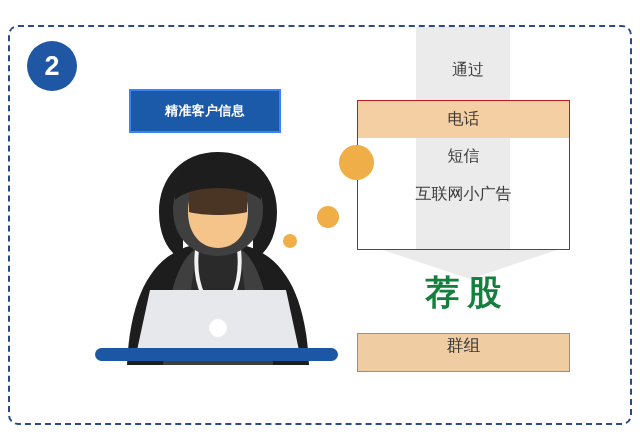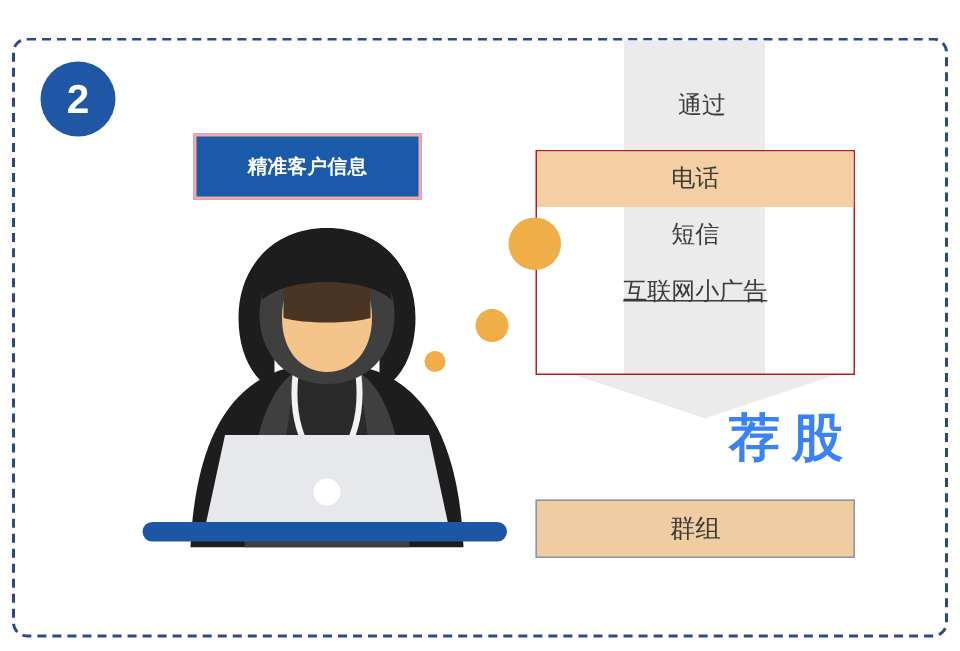--- a/index.html
+++ b/index.html
@@ -48,21 +48,21 @@
 
   
   #info-label {
     position: absolute;
     left: 129px;
     top: 89px;
     width: 152px;
     height: 44px;
     box-sizing: border-box;
     background: #1b5aa8;
-    border: 2px solid #fca5a5;
+    border: 2px solid #3b82f6;
     color: #ffffff;
     display: flex;
     flex-direction: column;
     align-items: center;
     justify-content: center;
     font-size: 13px;
     font-weight: bold;
     line-height: 1.45;
     letter-spacing: 0.3px;
   }
@@ -100,61 +100,61 @@
   .channel-row {
     height: 37px;
     display: flex;
     align-items: center;
     justify-content: center;
     font-size: 16px;
     color: #3a3a3a;
   }
   .channel-row.odd  { background: #f5cfa4; }
   .channel-row.even { background: transparent; }
-  .channel-row:last-child { height: 38px; text-decoration: underline; }
+  .channel-row:last-child { height: 38px; }
 
   
   #down-arrow {
     position: absolute;
     left: 383px;
     top: 250px;
     width: 0;
     height: 0;
     border-left: 87px solid transparent;
     border-right: 87px solid transparent;
     border-top: 29px solid #ebebeb;
   }
 
   
   #red-headline {
     position: absolute;
     left: 357px;
     top: 274px;
     width: 213px;
-    text-align: right;
+    text-align: center;
     font-size: 34px;
     font-weight: bold;
-    color: #3b82f6;
+    color: #15803d;
     letter-spacing: 8px;
     text-indent: 8px;
     line-height: 1.1;
   }
 
   
   #group-box {
     position: absolute;
     left: 357px;
     top: 333px;
     width: 213px;
     height: 39px;
     box-sizing: border-box;
     background: #f0cca2;
     border: 1px solid #8b93a8;
     display: flex;
-    align-items: center;
+    align-items: flex-start;
     justify-content: center;
     font-size: 17px;
     color: #3a3a3a;
   }
 
   
   .dot {
     position: absolute;
     border-radius: 50%;
     background: #f0ae48;

